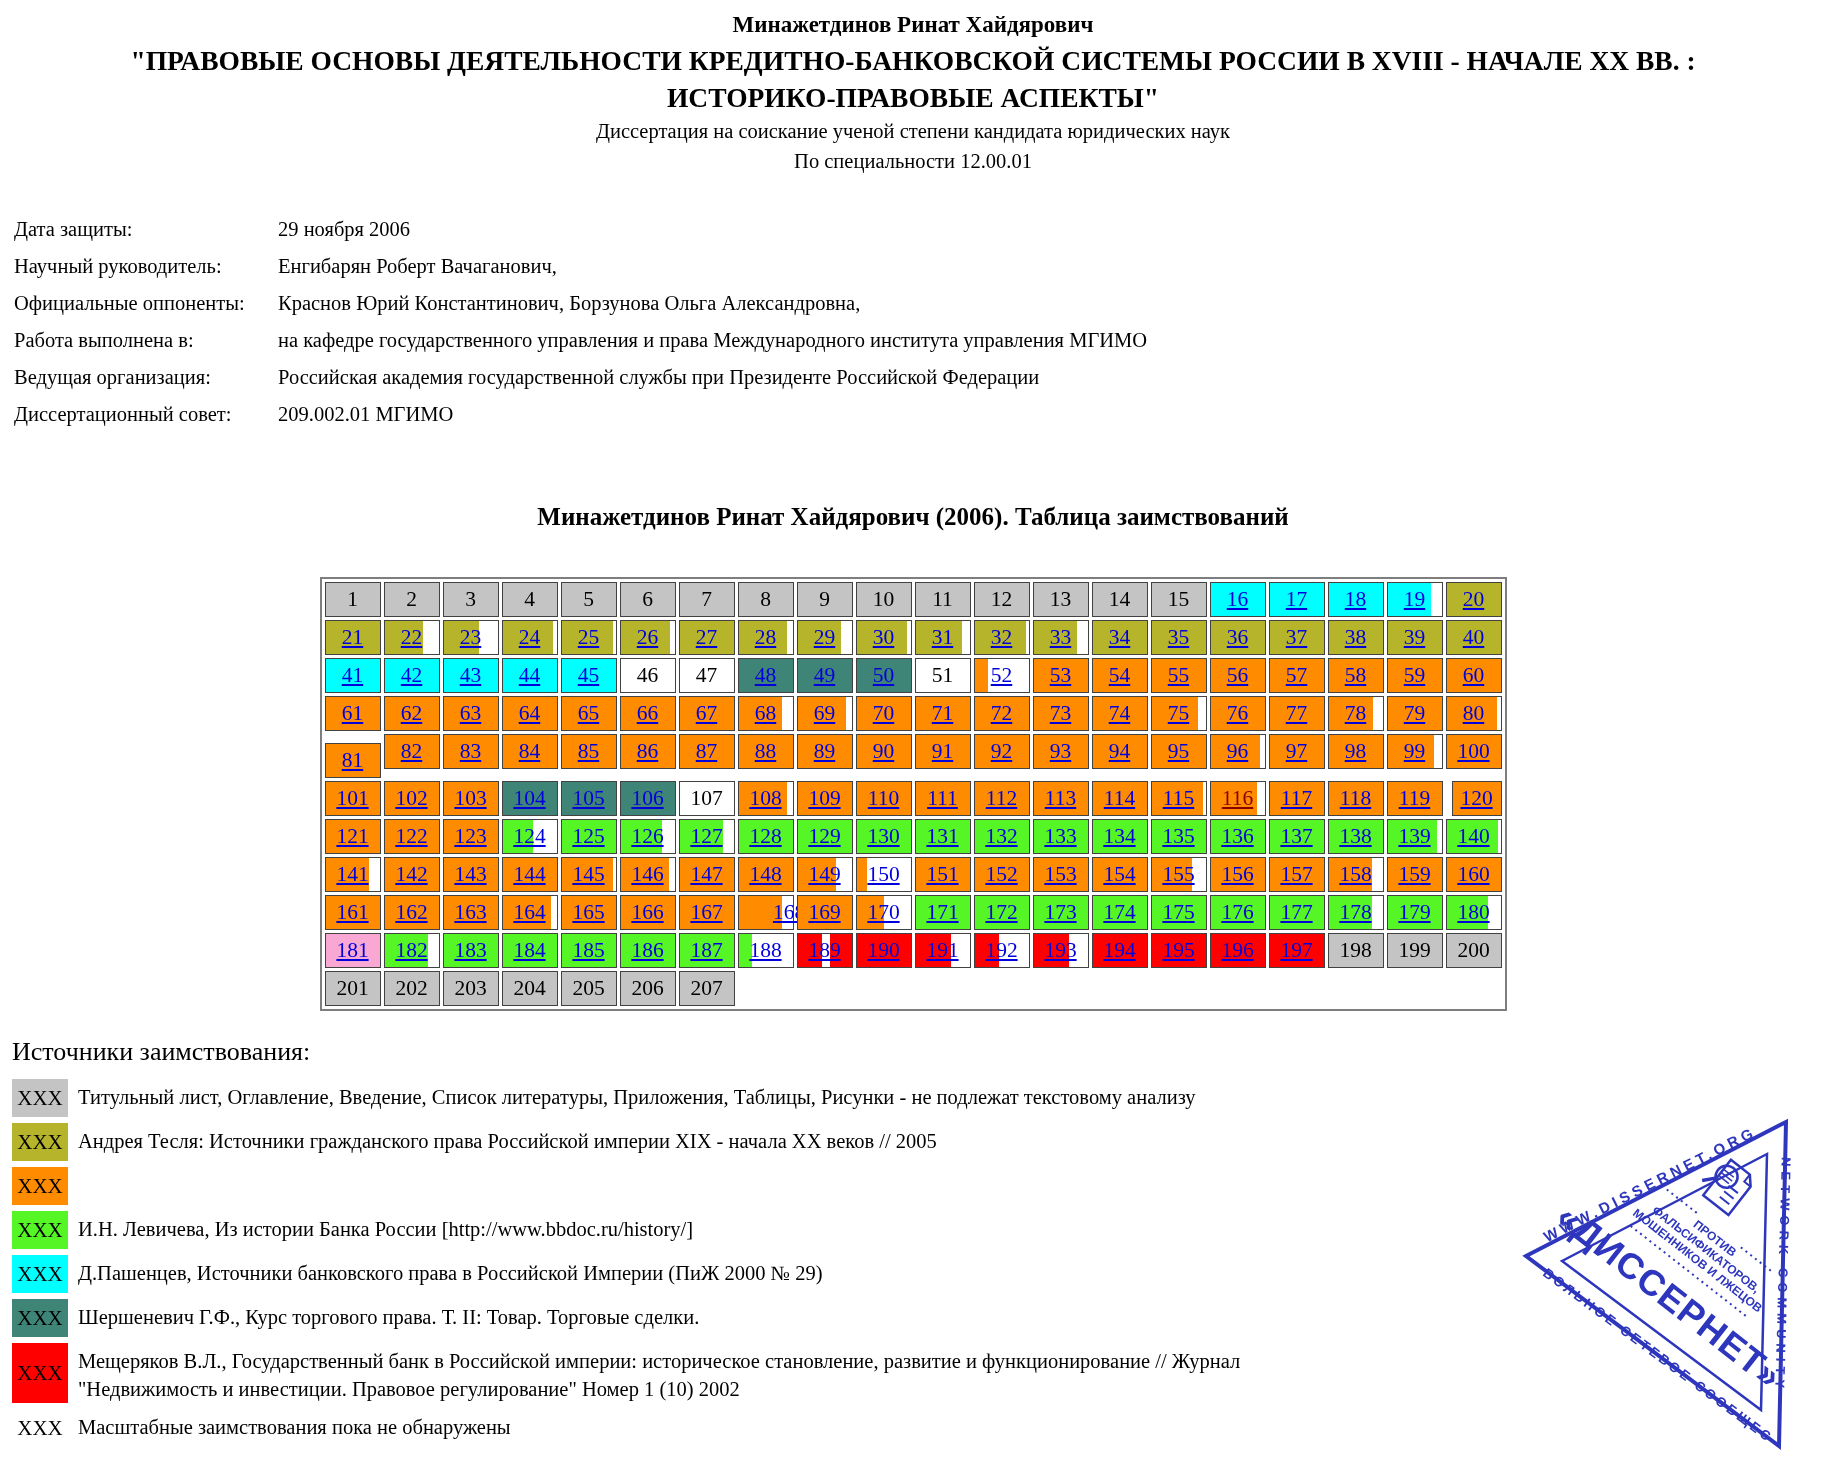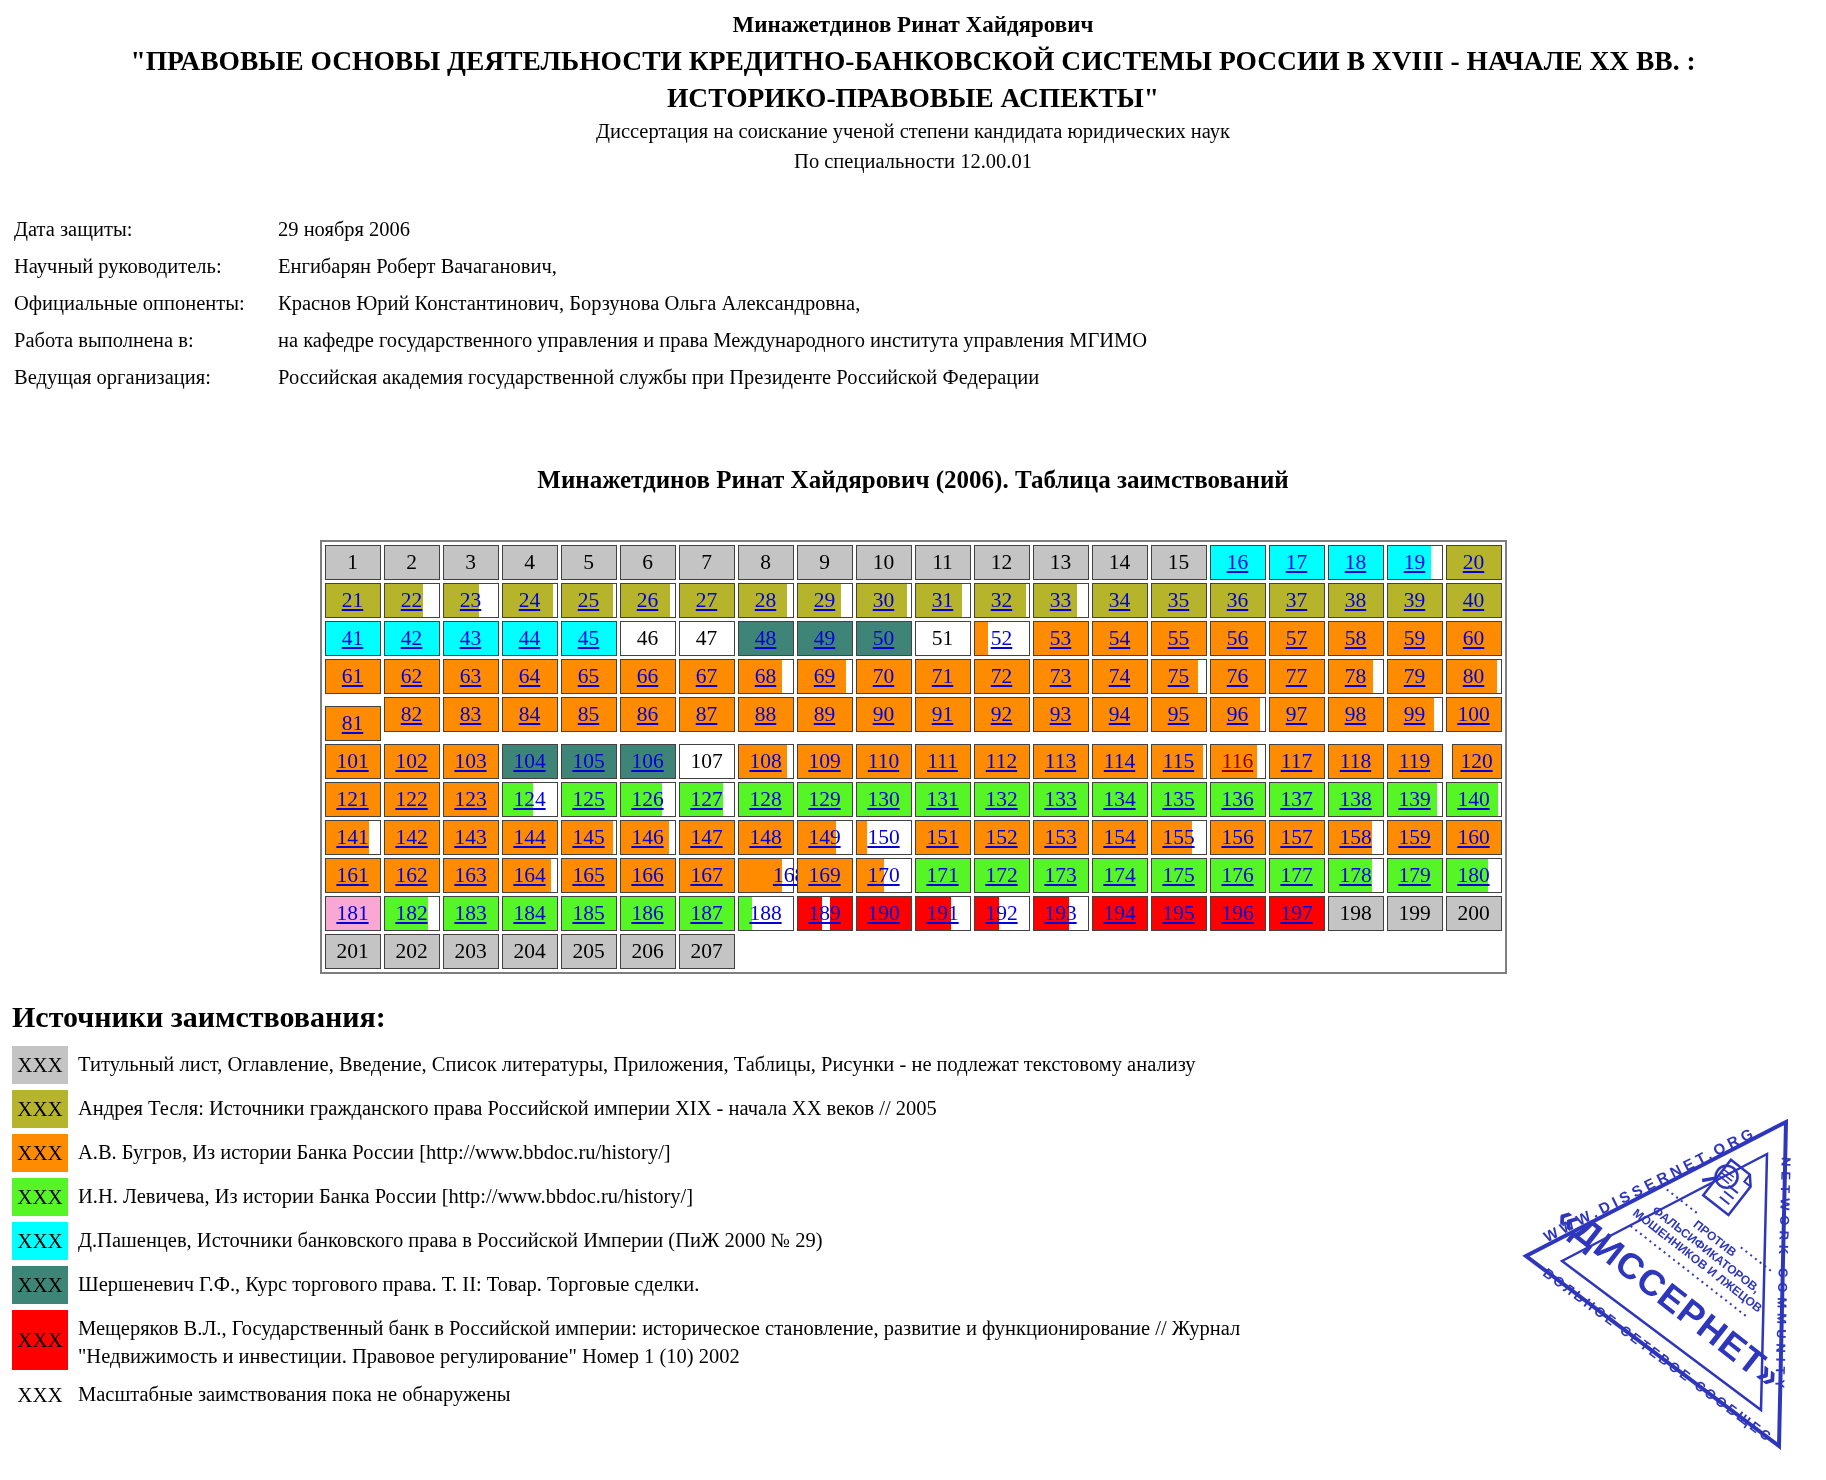--- a/index.html
+++ b/index.html
@@ -24,21 +24,21 @@
   .cell{
     height:33px;border:1px solid #424242;
     display:flex;align-items:center;justify-content:center;
     font-size:21.5px;user-select:none;
   }
   .cell.l{color:#0000dd;text-decoration:underline;cursor:pointer}
   .cell.v{color:#8b0000;text-decoration:underline;cursor:pointer}
   .cell.p{color:#000}
   .cell.filler{border:none;background:none}
   .legend{margin:26px 0 0 12px}
-  .legend-heading{font-size:30px;font-weight:bold;margin-bottom:12px}
+  .legend-heading{font-size:26px;font-weight:normal;margin-bottom:12px}
   .legend-item{display:flex;margin-bottom:6px;align-items:stretch}
   .swatch{
     width:56px;flex:none;display:flex;align-items:center;justify-content:center;
     font-size:21px;margin-right:10px;min-height:38px;
   }
   .legend-text{font-size:20.5px;line-height:28px;max-width:1250px;padding-top:4px}
   .stamp{position:absolute;top:1114px;right:2px;width:302px;height:362px}
 </style>
 </head>
 <body>
@@ -63,20 +63,24 @@
       <span class="meta-label">Официальные оппоненты:</span>
       <span class="meta-value">Краснов Юрий Константинович, Борзунова Ольга Александровна,</span>
     </div>
     <div class="meta-row">
       <span class="meta-label">Работа выполнена в:</span>
       <span class="meta-value">на кафедре государственного управления и права Международного института управления МГИМО</span>
     </div>
     <div class="meta-row">
       <span class="meta-label">Ведущая организация:</span>
       <span class="meta-value">Российская академия государственной службы при Президенте Российской Федерации</span>
+    </div>
+    <div class="meta-row">
+      <span class="meta-label">Диссертационный совет:</span>
+      <span class="meta-value">209.002.01 МГИМО</span>
     </div>
   </div>
 
 <div class="grid-title">Минажетдинов Ринат Хайдярович (2006). Таблица заимствований</div>
 
 <div class="grid" id="grid">
     <div class="cell p" style="background: rgb(196, 196, 196);">1</div>
     <div class="cell p" style="background: rgb(196, 196, 196);">2</div>
     <div class="cell p" style="background: rgb(196, 196, 196);">3</div>
     <div class="cell p" style="background: rgb(196, 196, 196);">4</div>
@@ -304,21 +308,20 @@
       <div class="legend-item">
         <div class="swatch" style="background: rgb(196, 196, 196);">XXX</div>
         <div class="legend-text">Титульный лист, Оглавление, Введение, Список литературы, Приложения, Таблицы, Рисунки - не подлежат текстовому анализу</div>
       </div>
       <div class="legend-item">
         <div class="swatch" style="background: rgb(181, 180, 42);">XXX</div>
         <div class="legend-text">Андрея Тесля: Источники гражданского права Российской империи XIX - начала XX веков // 2005</div>
       </div>
       <div class="legend-item">
         <div class="swatch" style="background: rgb(255, 140, 0);">XXX</div>
-        <div class="legend-text">А.В. Бугров, Из истории Банка России [http://www.bbdoc.ru/history/]</div>
       </div>
       <div class="legend-item">
         <div class="swatch" style="background: rgb(85, 245, 38);">XXX</div>
         <div class="legend-text">И.Н. Левичева, Из истории Банка России [http://www.bbdoc.ru/history/]</div>
       </div>
       <div class="legend-item">
         <div class="swatch" style="background: rgb(0, 255, 255);">XXX</div>
         <div class="legend-text">Д.Пашенцев, Источники банковского права в Российской Империи (ПиЖ 2000 № 29)</div>
       </div>
       <div class="legend-item">

